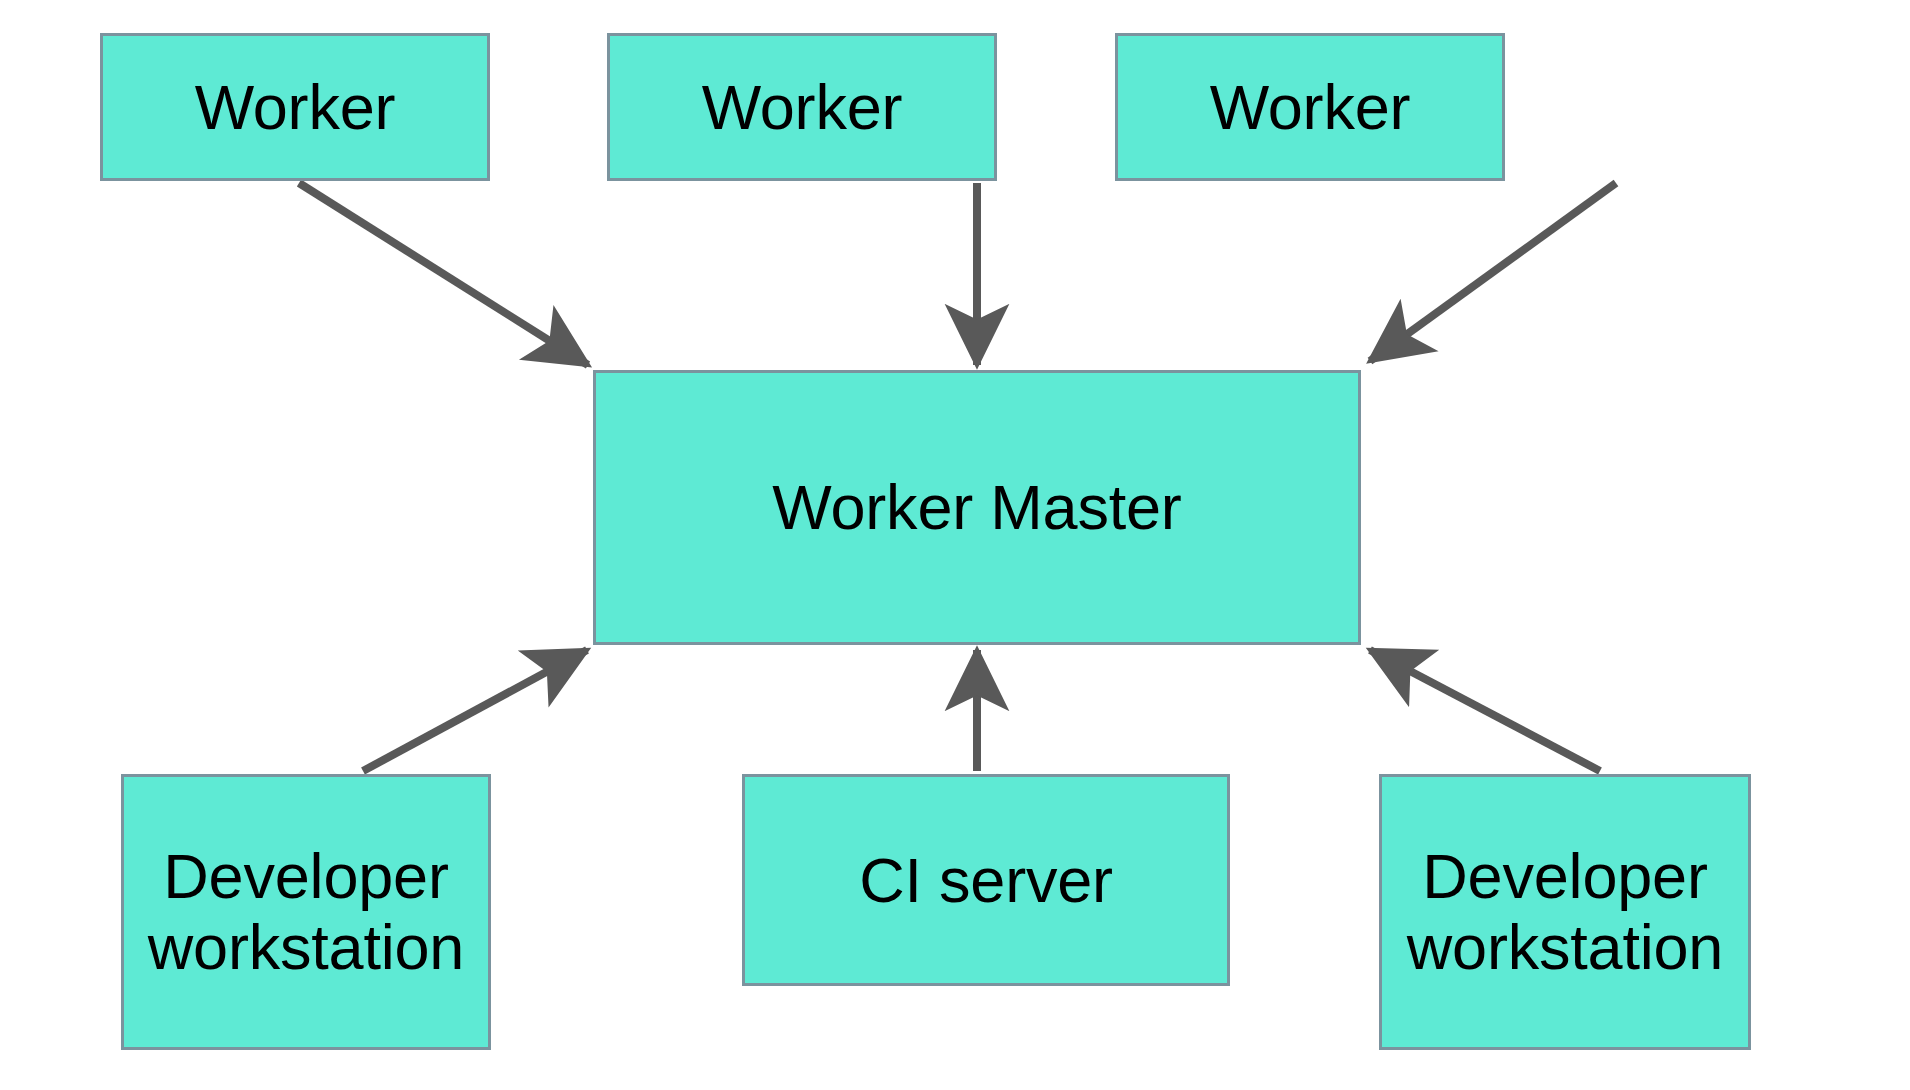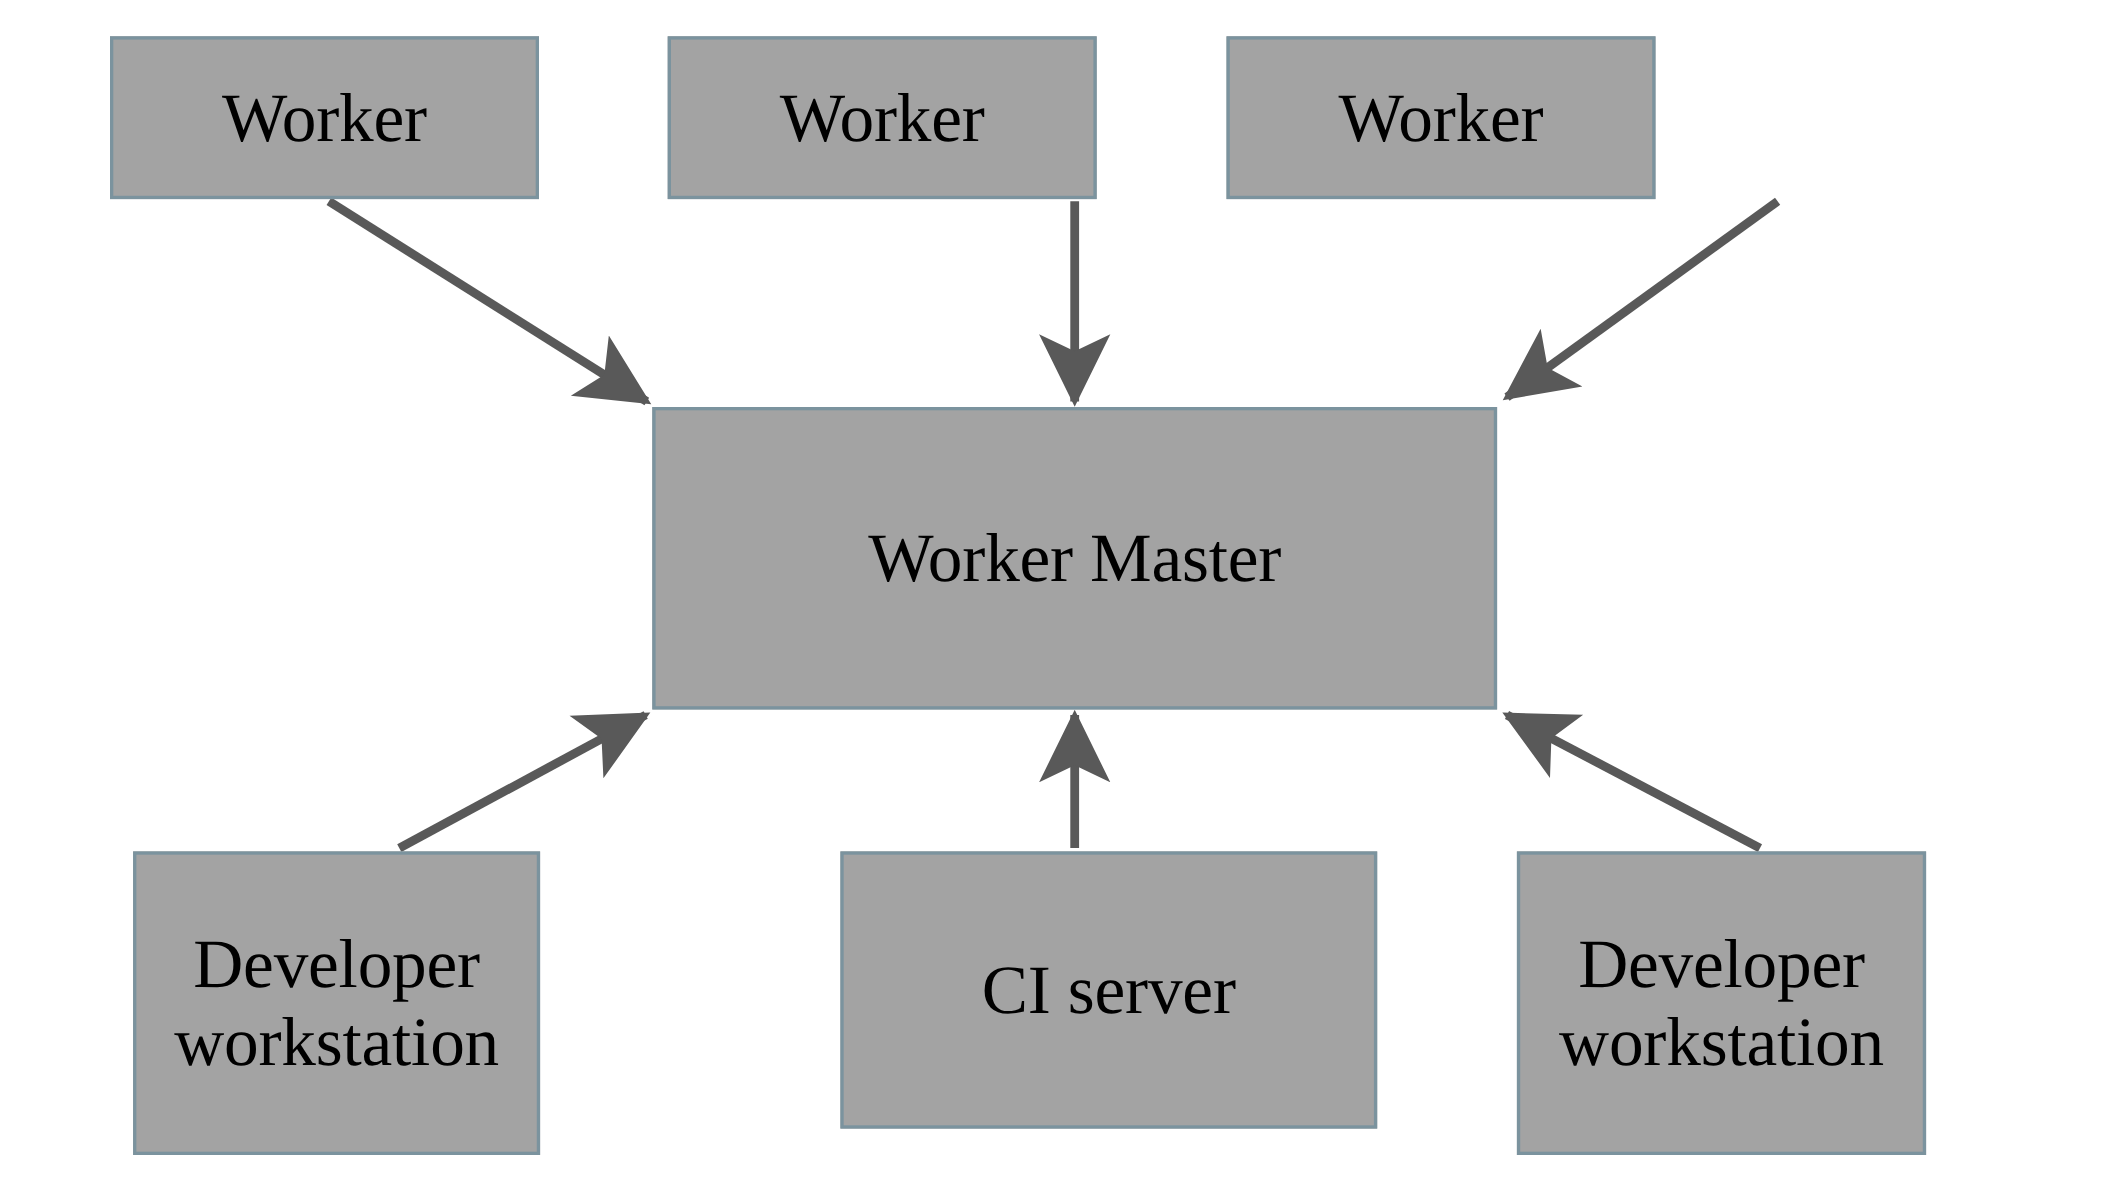--- a/index.html
+++ b/index.html
@@ -23,42 +23,41 @@
     position: absolute;
     left: 0;
     top: 0;
     width: 1910px;
     height: 1090px;
     pointer-events: none;
   }
   .node {
     position: absolute;
     box-sizing: border-box;
-    background: #a3a3a3;
+    background: #5eead4;
     border: 3px solid #7b939e;
     display: flex;
     align-items: center;
     justify-content: center;
     text-align: center;
     color: #000000;
     line-height: 1.12;
     letter-spacing: -0.2px;
     white-space: pre-line;
-    font-family: Liberation Serif, serif;
   }
   .node-label {
     display: block;
     padding: 0 8px;
   }
   .n-worker-1 { left: 100px;  top: 33px;  width: 390px; height: 148px; font-size: 63px; }
   .n-worker-2 { left: 607px;  top: 33px;  width: 390px; height: 148px; font-size: 63px; }
   .n-worker-3 { left: 1115px; top: 33px;  width: 390px; height: 148px; font-size: 63px; }
   .n-master   { left: 593px;  top: 370px; width: 768px; height: 275px; font-size: 63px; }
   .n-devws-1  { left: 121px;  top: 774px; width: 370px; height: 276px; font-size: 63px; }
-  .n-ci       { left: 764px;  top: 774px; width: 488px; height: 252px; font-size: 63px; text-align: right; }
+  .n-ci       { left: 742px;  top: 774px; width: 488px; height: 212px; font-size: 63px; text-align: right; }
   .n-devws-2  { left: 1379px; top: 774px; width: 372px; height: 276px; font-size: 63px; }
 </style>
 </head>
 <body>
 
 <div id="canvas">
 
   <svg id="edges" viewBox="0 0 1910 1090" width="1910" height="1090" xmlns="http://www.w3.org/2000/svg">
     <defs>
       <marker id="ah" viewBox="0 0 12 12" refX="10.2" refY="6" markerWidth="9" markerHeight="9" orient="auto-start-reverse" markerUnits="strokeWidth">

